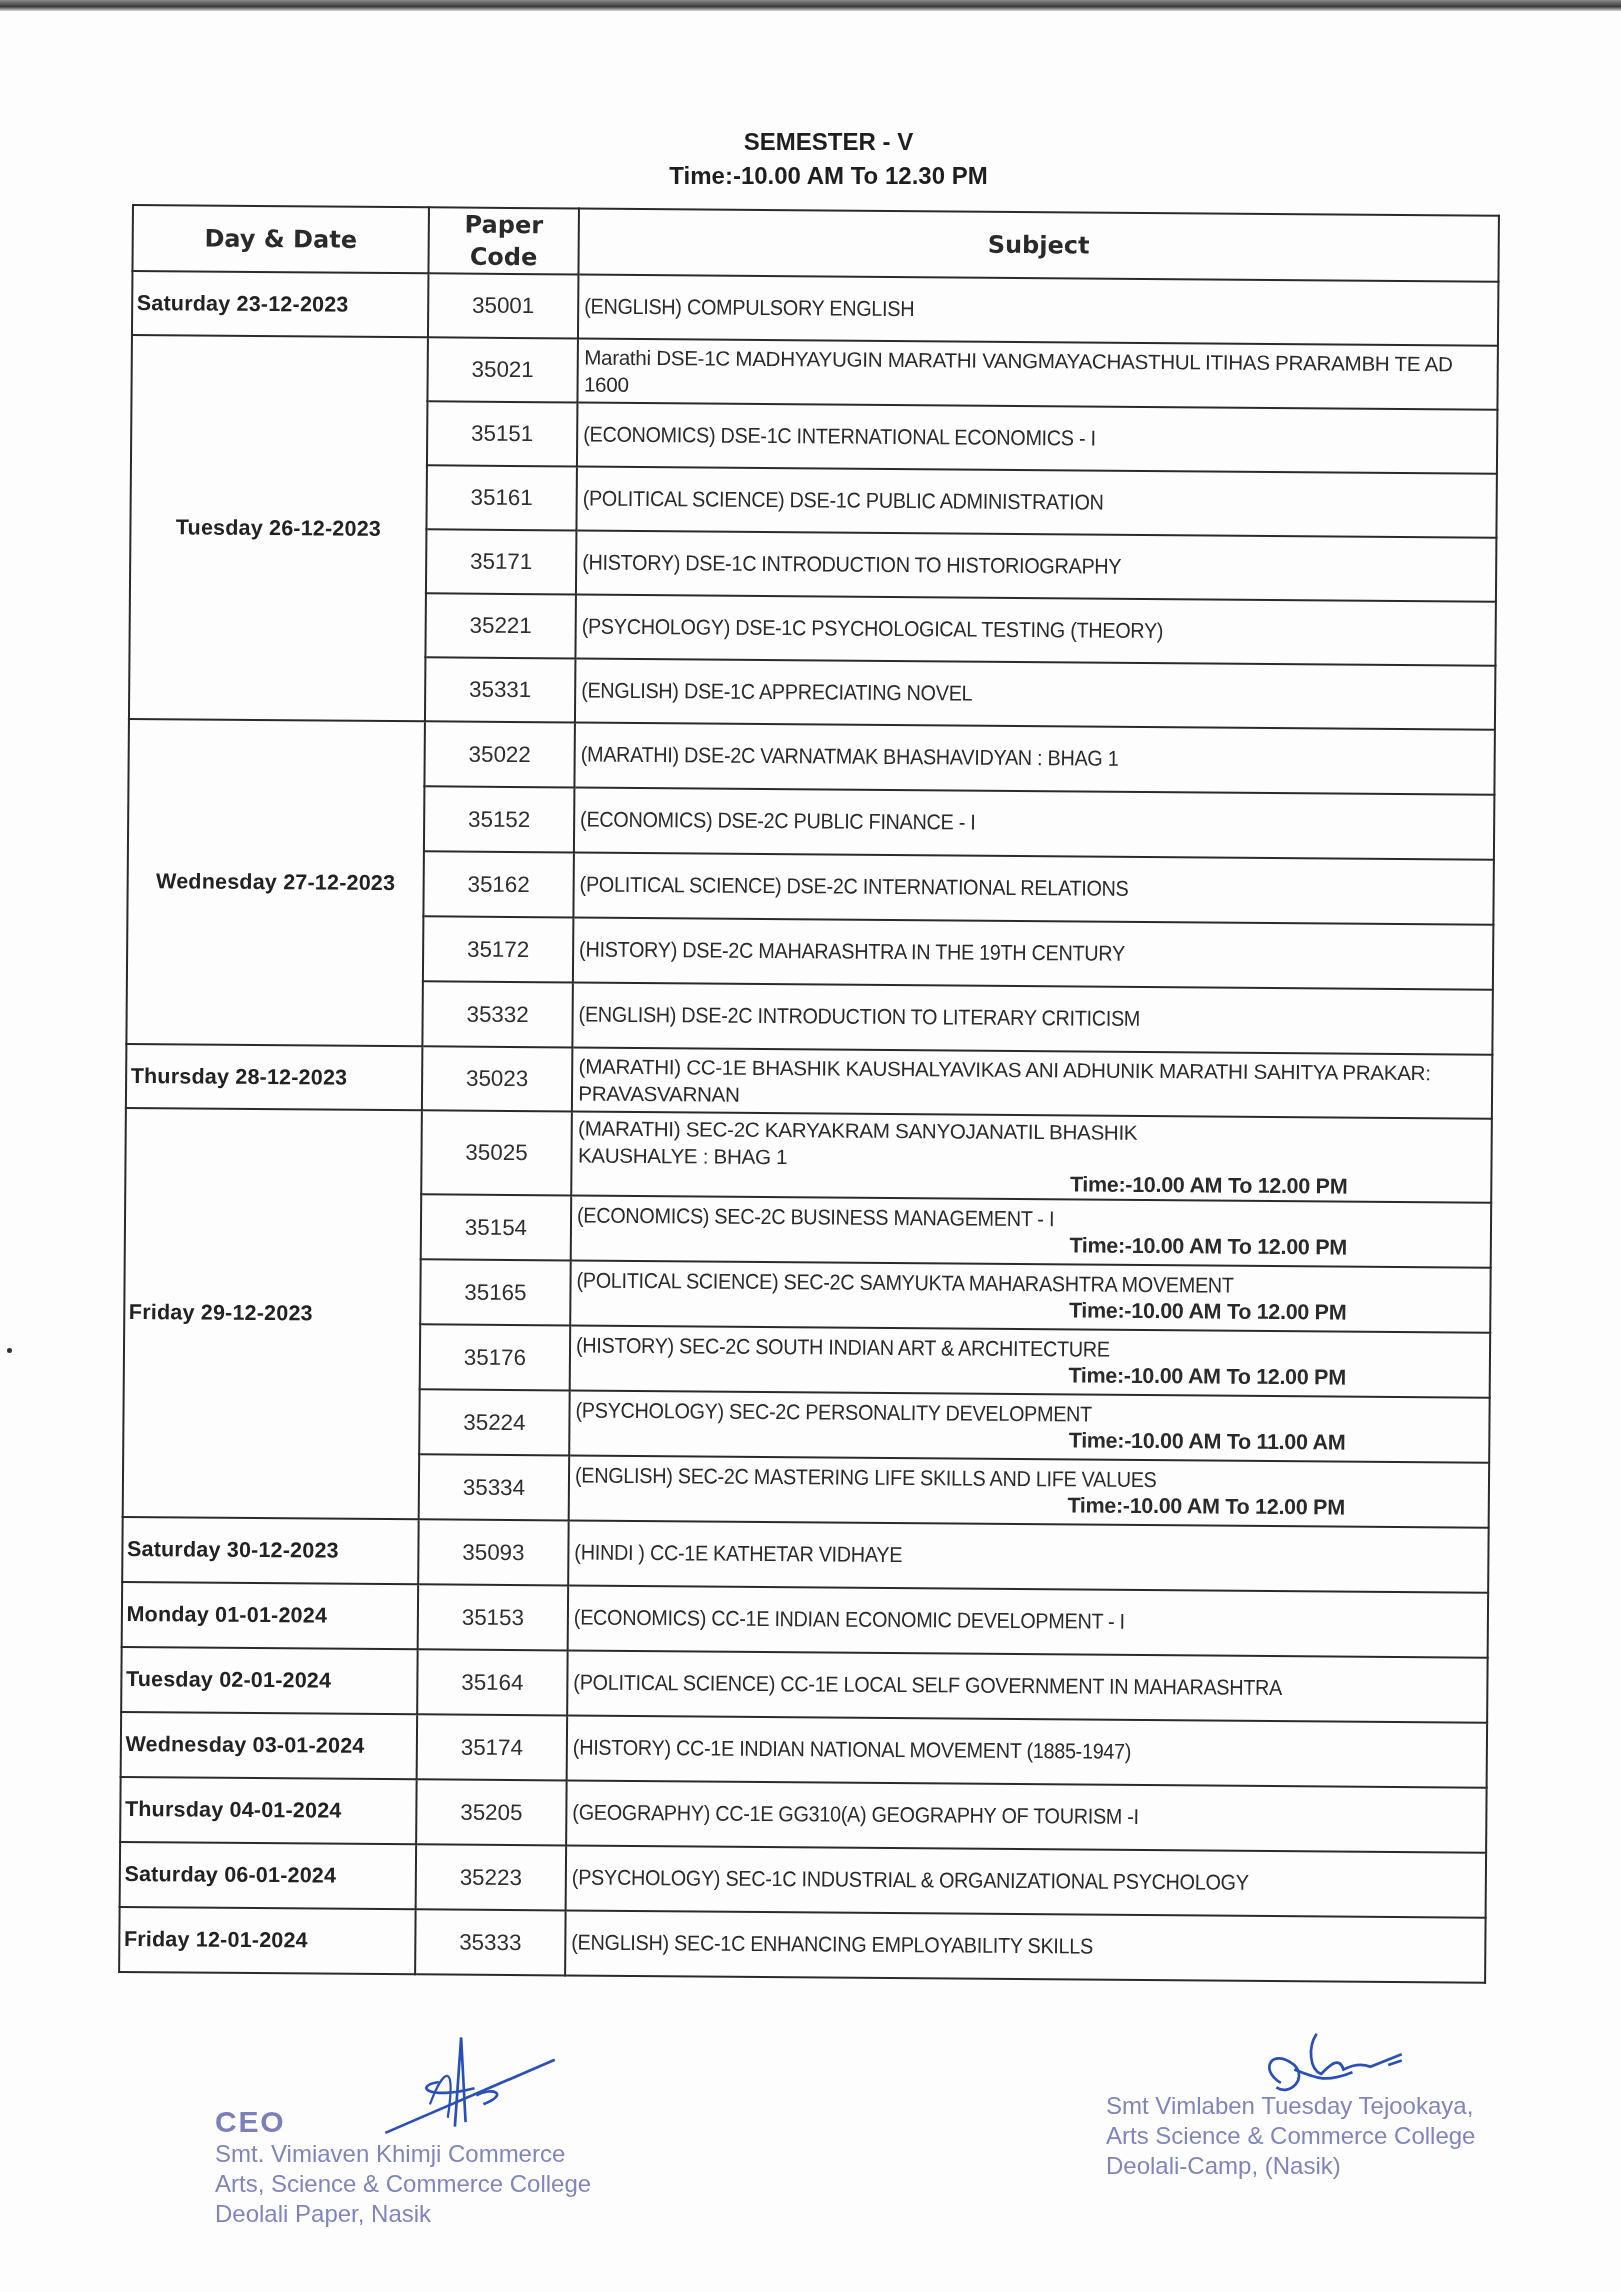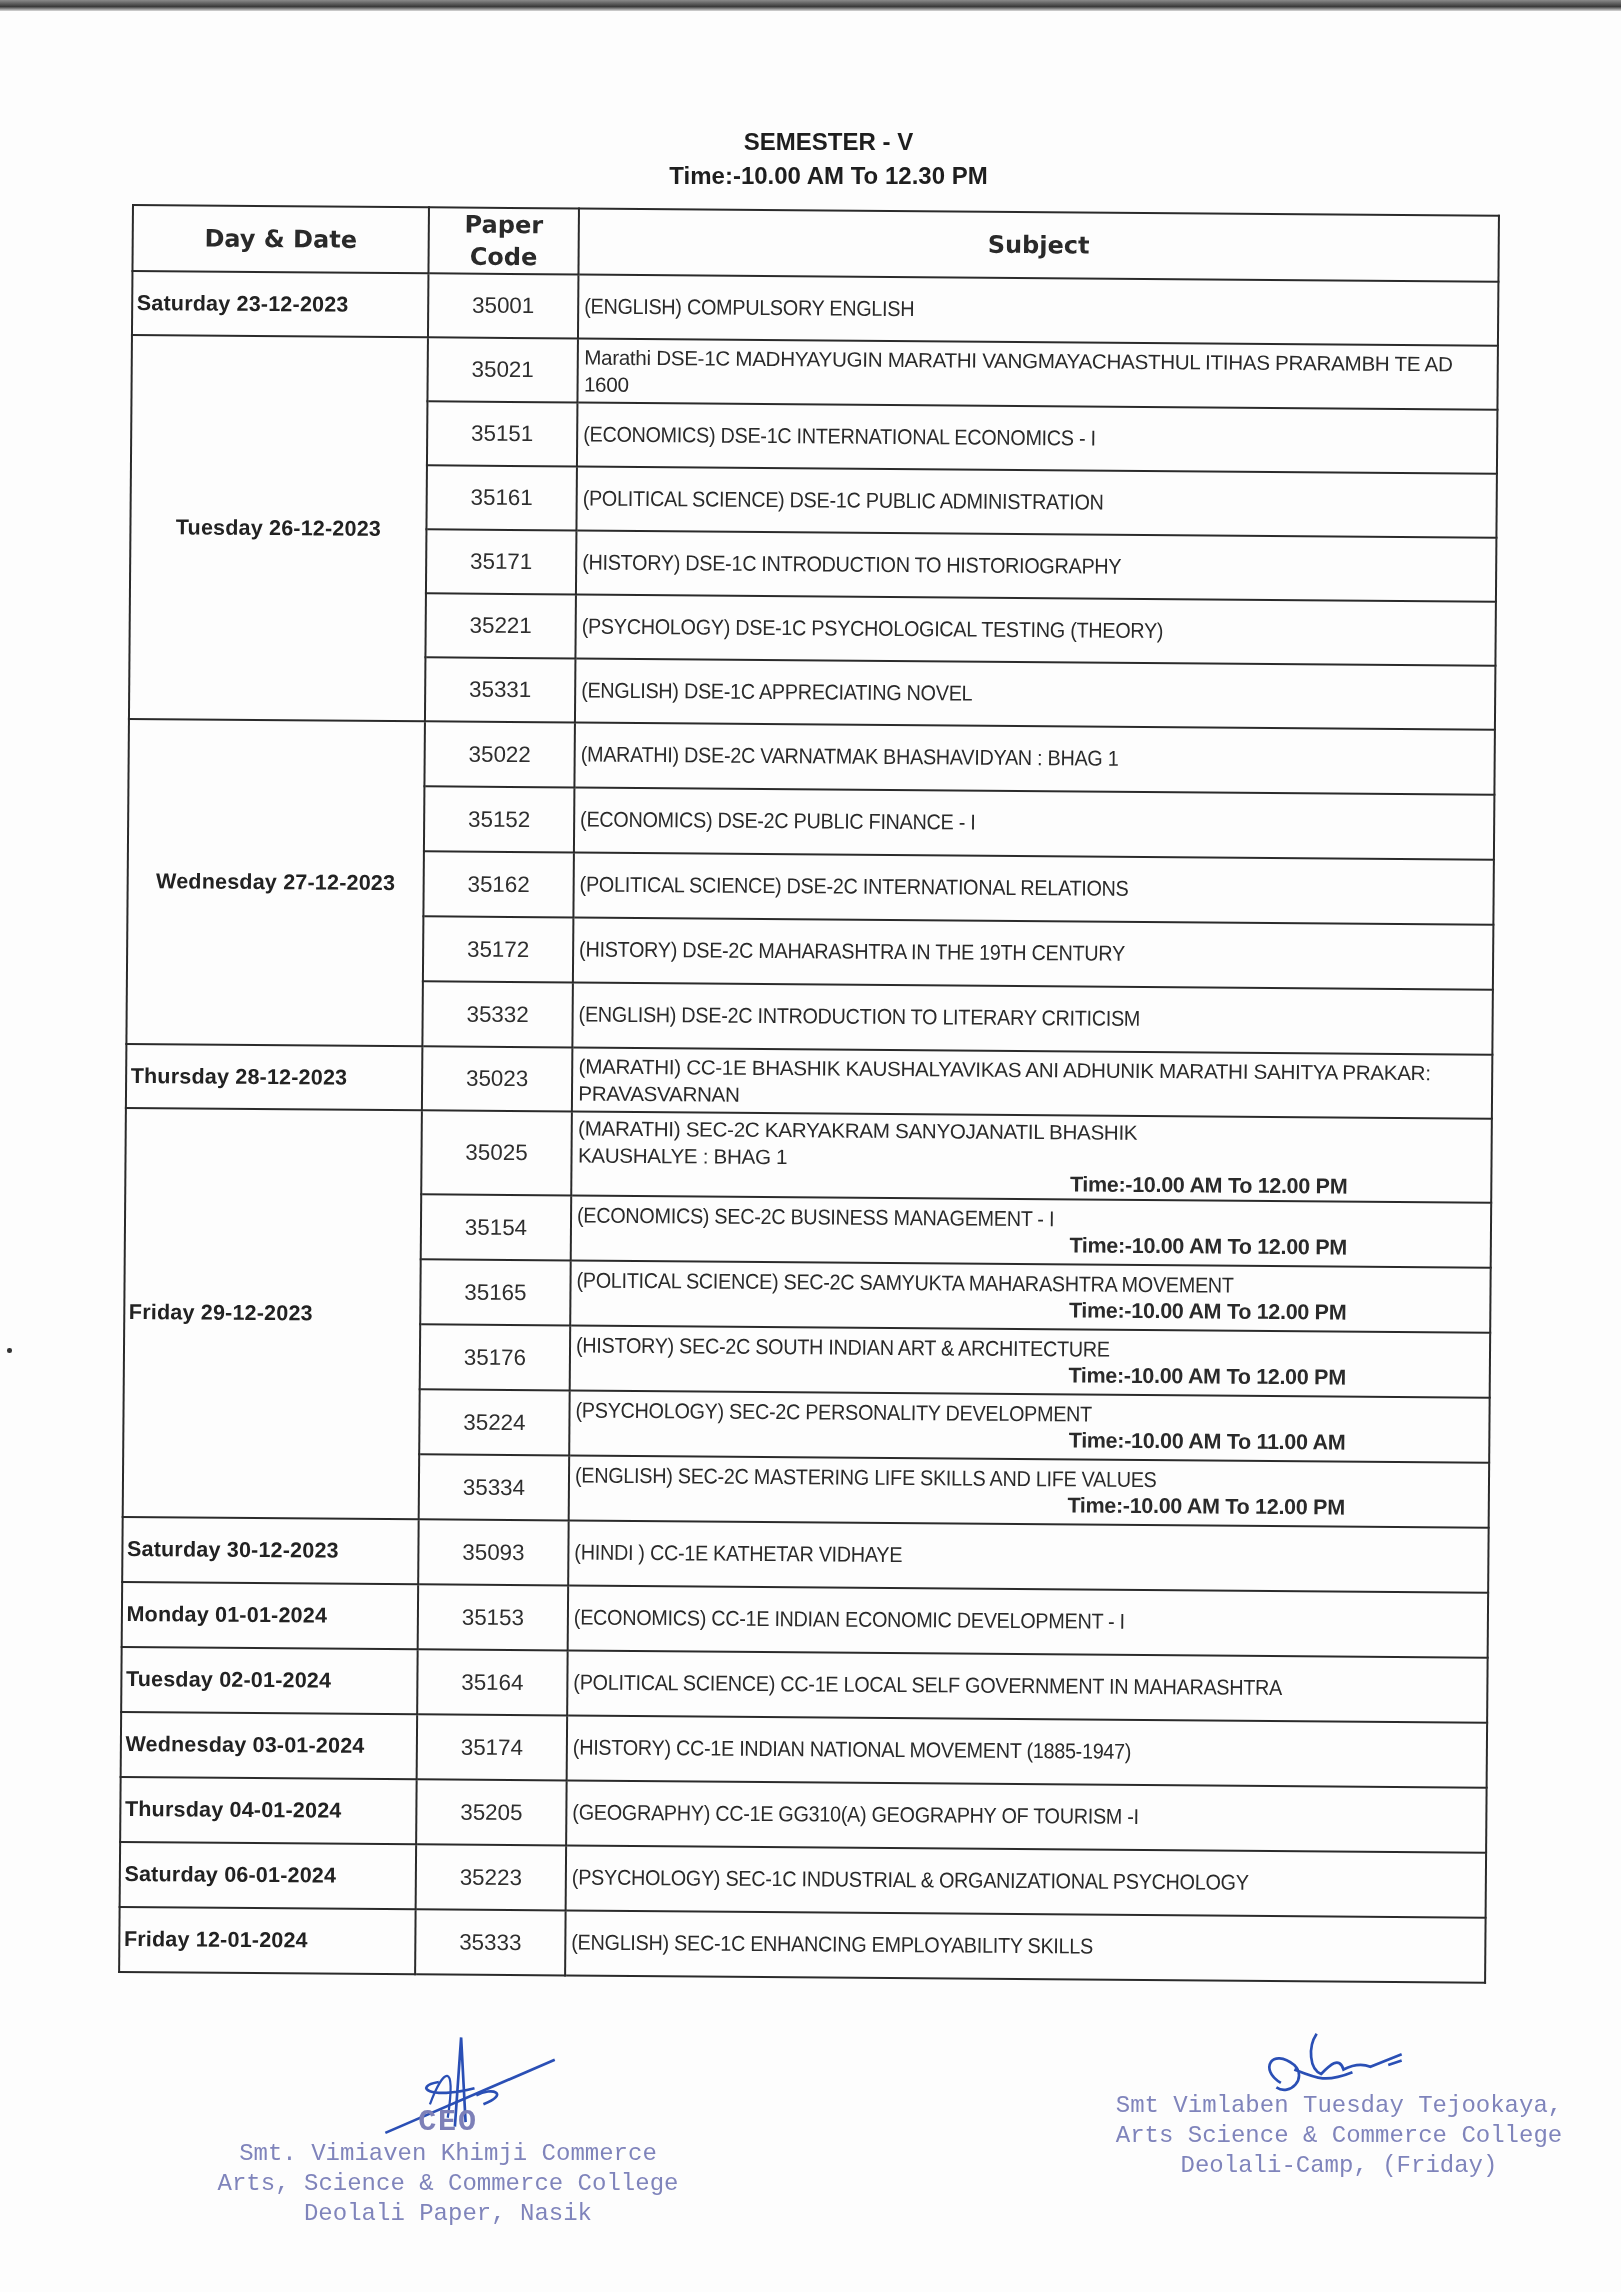--- a/index.html
+++ b/index.html
@@ -33,21 +33,21 @@
   td.day.center { text-align: center; padding-left: 0; }
   td.code { text-align: center; font-size: 22.4px; color: #2e2e2e; }
   td.subj { font-size: 21.5px; padding-left: 5.4px; color: #2a2a2a; line-height: 27px; letter-spacing: -0.3px; transform-origin: left; }
   .subj-text { display: block; transform: scaleX(0.92); transform-origin: left; white-space: nowrap; }
   .subj-text.wrap { white-space: normal; transform: none; font-size: 20.6px; }
   .time-note { display: block; text-align: right; padding-right: 143px; font-weight: bold; font-size: 21.5px; line-height: 25px; }
   tr.r72 > td { height: 62px; }
   tr.r73 > td { height: 63px; }
   tr.r95 > td { height: 82px; }
 
-  .stamp { position: absolute; color: #6a6fb0; text-align: center; font-family: Liberation Mono, monospace; }
+  .stamp { position: absolute; color: #6a6fb0; text-align: left; font-family: Liberation Sans, sans-serif; }
   .stamp.left { left: 215px; top: 2105px; width: 466px; }
   .stamp.right { left: 1106px; top: 2091px; width: 466px; }
   .stamp .title { font-weight: bold; font-size: 30px; letter-spacing: 1.8px; color: #7d80b8; }
   .stamp .line { font-size: 24px; line-height: 30px; opacity: 0.85; }
   .sig { position: absolute; }
   .stray-mark { position: absolute; left: 7.2px; top: 1348px; width: 4.5px; height: 4.5px; background: #333; border-radius: 50%; }
 </style>
 </head>
 <body>
 
@@ -268,15 +268,15 @@
   <div class="line">Deolali Paper, Nasik</div>
 </div>
 
 <svg class="sig" style="left:1254px;top:2029px;" width="179" height="81" viewBox="0 0 200 90">
   <path d="M30 60 C5 45 20 20 45 40 C60 55 40 75 25 65 M45 45 C70 55 80 60 110 48" stroke="#2a4fb5" stroke-width="3" fill="none"></path>
   <path d="M70 5 C60 20 62 45 75 50 C85 40 95 30 100 45 C110 40 120 38 130 42 L165 28 M150 40 L165 35" stroke="#2a4fb5" stroke-width="3" fill="none"></path>
 </svg>
 <div class="stamp right">
   <div class="line">Smt Vimlaben Tuesday Tejookaya,</div>
   <div class="line">Arts Science &amp; Commerce College</div>
-  <div class="line">Deolali-Camp, (Friday)</div>
+  <div class="line">Deolali-Camp, (Nasik)</div>
 </div>
 
 
 </body></html>

